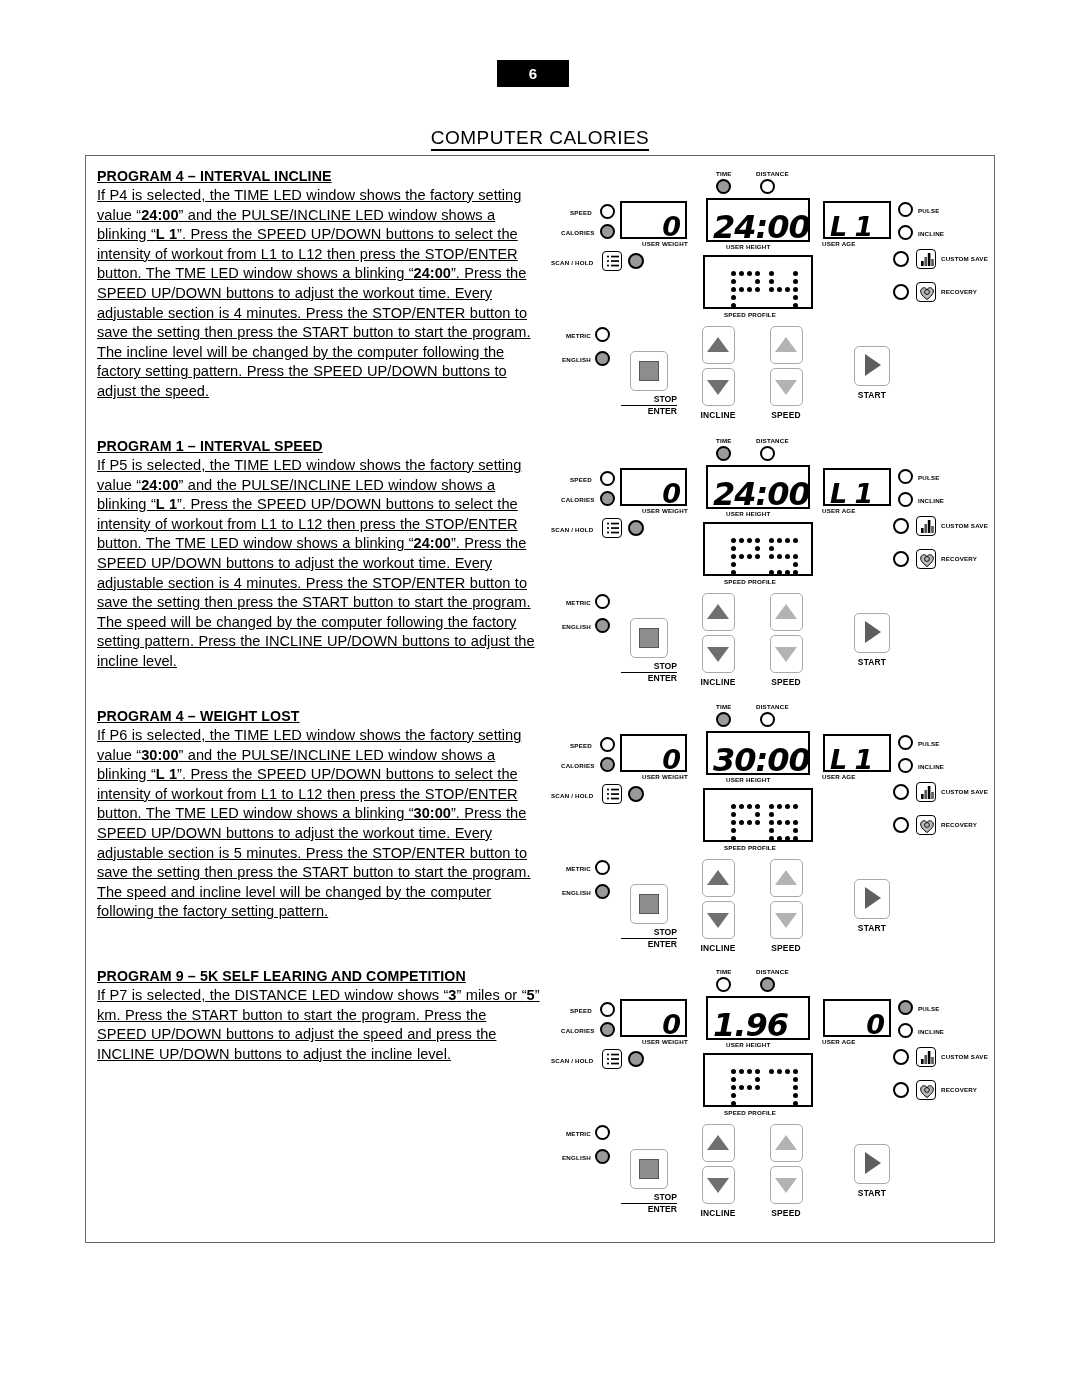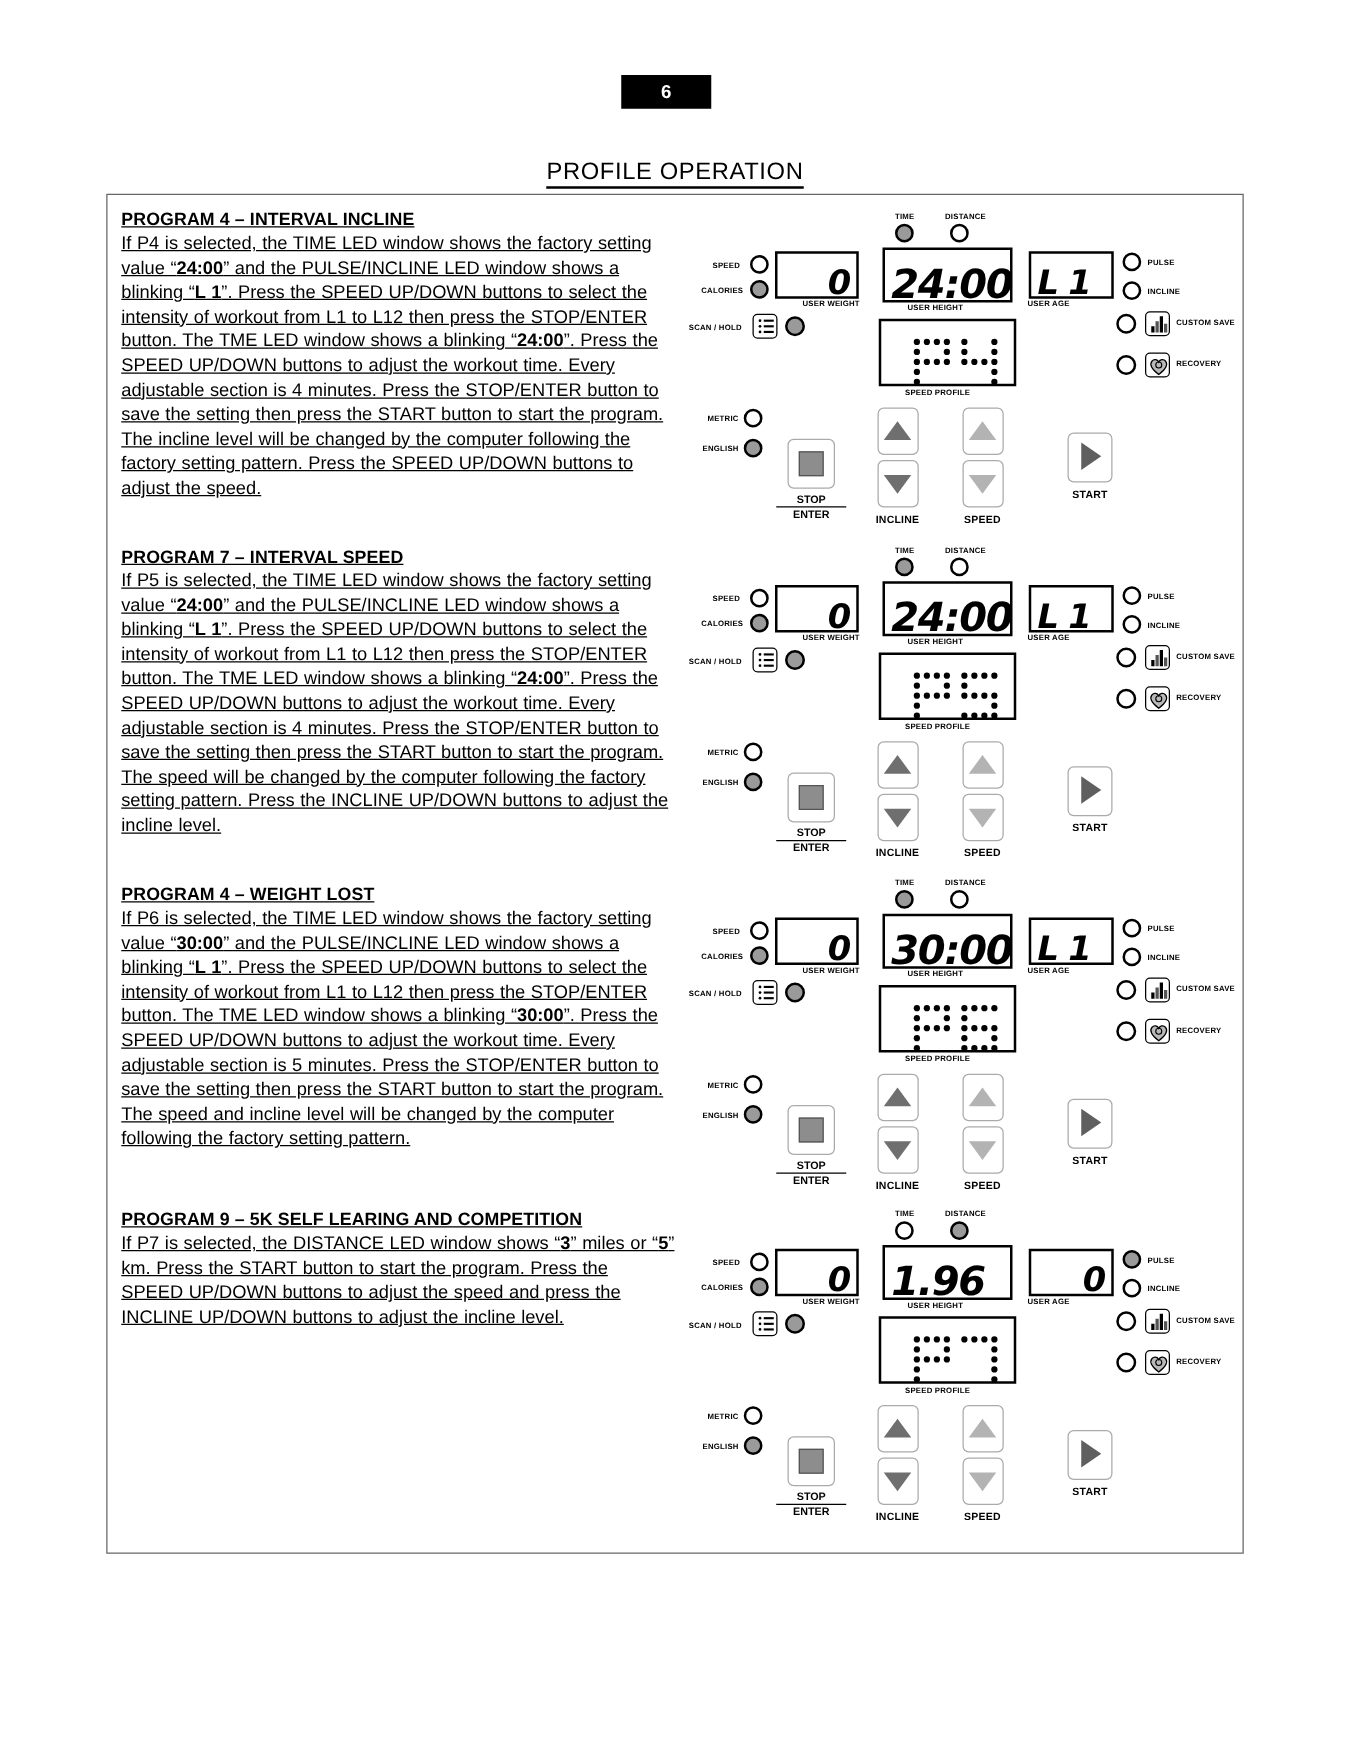--- a/index.html
+++ b/index.html
@@ -195,21 +195,21 @@
   }
   .stop-sq {
     position: absolute;
     width: 20px; height: 20px;
     background: #8d8d8d;
     border: 1.4px solid #555;
     box-sizing: border-box;
   }
   .stop-label {
     position: absolute;
-    text-align: center;
+    text-align: right;
     font-size: 8.6px;
     font-weight: bold;
     width: 56px;
   }
   .stop-label.top { border-bottom: 1.4px solid #000; padding-bottom: 1px; }
   .btn-label {
     position: absolute;
     text-align: center;
     font-size: 8.4px;
     font-weight: bold;
@@ -217,31 +217,31 @@
     letter-spacing: 0.2px;
   }
 </style>
 </head>
 <body>
 
 <div class="page">
 
   <div class="page-num-box">6</div>
 
-  <div class="section-title"><span>PROFILE OPERATION</span></div>
+  <div class="section-title"><span>COMPUTER CALORIES</span></div>
 
   <div class="main-frame"></div>
 
   <div id="dynamic-root">
       <div class="text-block" style="top: 168px;">
         <div class="prog-head">PROGRAM 4 – INTERVAL INCLINE</div>
         <p class="prog-body">If P4 is selected, the TIME LED window shows the factory setting value “<b>24:00</b>” and the PULSE/INCLINE LED window shows a blinking “<b>L 1</b>”.  Press the SPEED UP/DOWN buttons to select the intensity of workout from L1 to L12 then press the STOP/ENTER button.  The TME LED window shows a blinking “<b>24:00</b>”.  Press the SPEED UP/DOWN buttons to adjust the workout time.  Every adjustable section is 4 minutes.  Press the STOP/ENTER button to save the setting then press the START button to start the program.  The incline level will be changed by the computer following the factory setting pattern. Press the SPEED UP/DOWN buttons to adjust the speed.</p>
       </div>
       <div class="text-block" style="top: 438px;">
-        <div class="prog-head">PROGRAM 7 – INTERVAL SPEED</div>
+        <div class="prog-head">PROGRAM 1 – INTERVAL SPEED</div>
         <p class="prog-body">If P5 is selected, the TIME LED window shows the factory setting value “<b>24:00</b>” and the PULSE/INCLINE LED window shows a blinking “<b>L 1</b>”.  Press the SPEED UP/DOWN buttons to select the intensity of workout from L1 to L12 then press the STOP/ENTER button.  The TME LED window shows a blinking “<b>24:00</b>”.  Press the SPEED UP/DOWN buttons to adjust the workout time.  Every adjustable section is 4 minutes.  Press the STOP/ENTER button to save the setting then press the START button to start the program.  The speed will be changed by the computer following the factory setting pattern.  Press the INCLINE UP/DOWN buttons to adjust the incline level.</p>
       </div>
       <div class="text-block" style="top: 708px;">
         <div class="prog-head">PROGRAM 4 – WEIGHT LOST</div>
         <p class="prog-body">If P6 is selected, the TIME LED window shows the factory setting value “<b>30:00</b>” and the PULSE/INCLINE LED window shows a blinking “<b>L 1</b>”.  Press the SPEED UP/DOWN buttons to select the intensity of workout from L1 to L12 then press the STOP/ENTER button.  The TME LED window shows a blinking “<b>30:00</b>”.  Press the SPEED UP/DOWN buttons to adjust the workout time.  Every adjustable section is 5 minutes.  Press the STOP/ENTER button to save the setting then press the START button to start the program.  The speed and incline level will be changed by the computer following the factory setting pattern.</p>
       </div>
       <div class="text-block" style="top: 968px;">
         <div class="prog-head">PROGRAM 9 – 5K SELF LEARING AND COMPETITION</div>
         <p class="prog-body">If P7 is selected, the DISTANCE LED window shows “<b>3</b>” miles or “<b>5</b>” km.  Press the START button to start the program.  Press the SPEED UP/DOWN buttons to adjust the speed and press the INCLINE UP/DOWN buttons to adjust the incline level.</p>
       </div>

